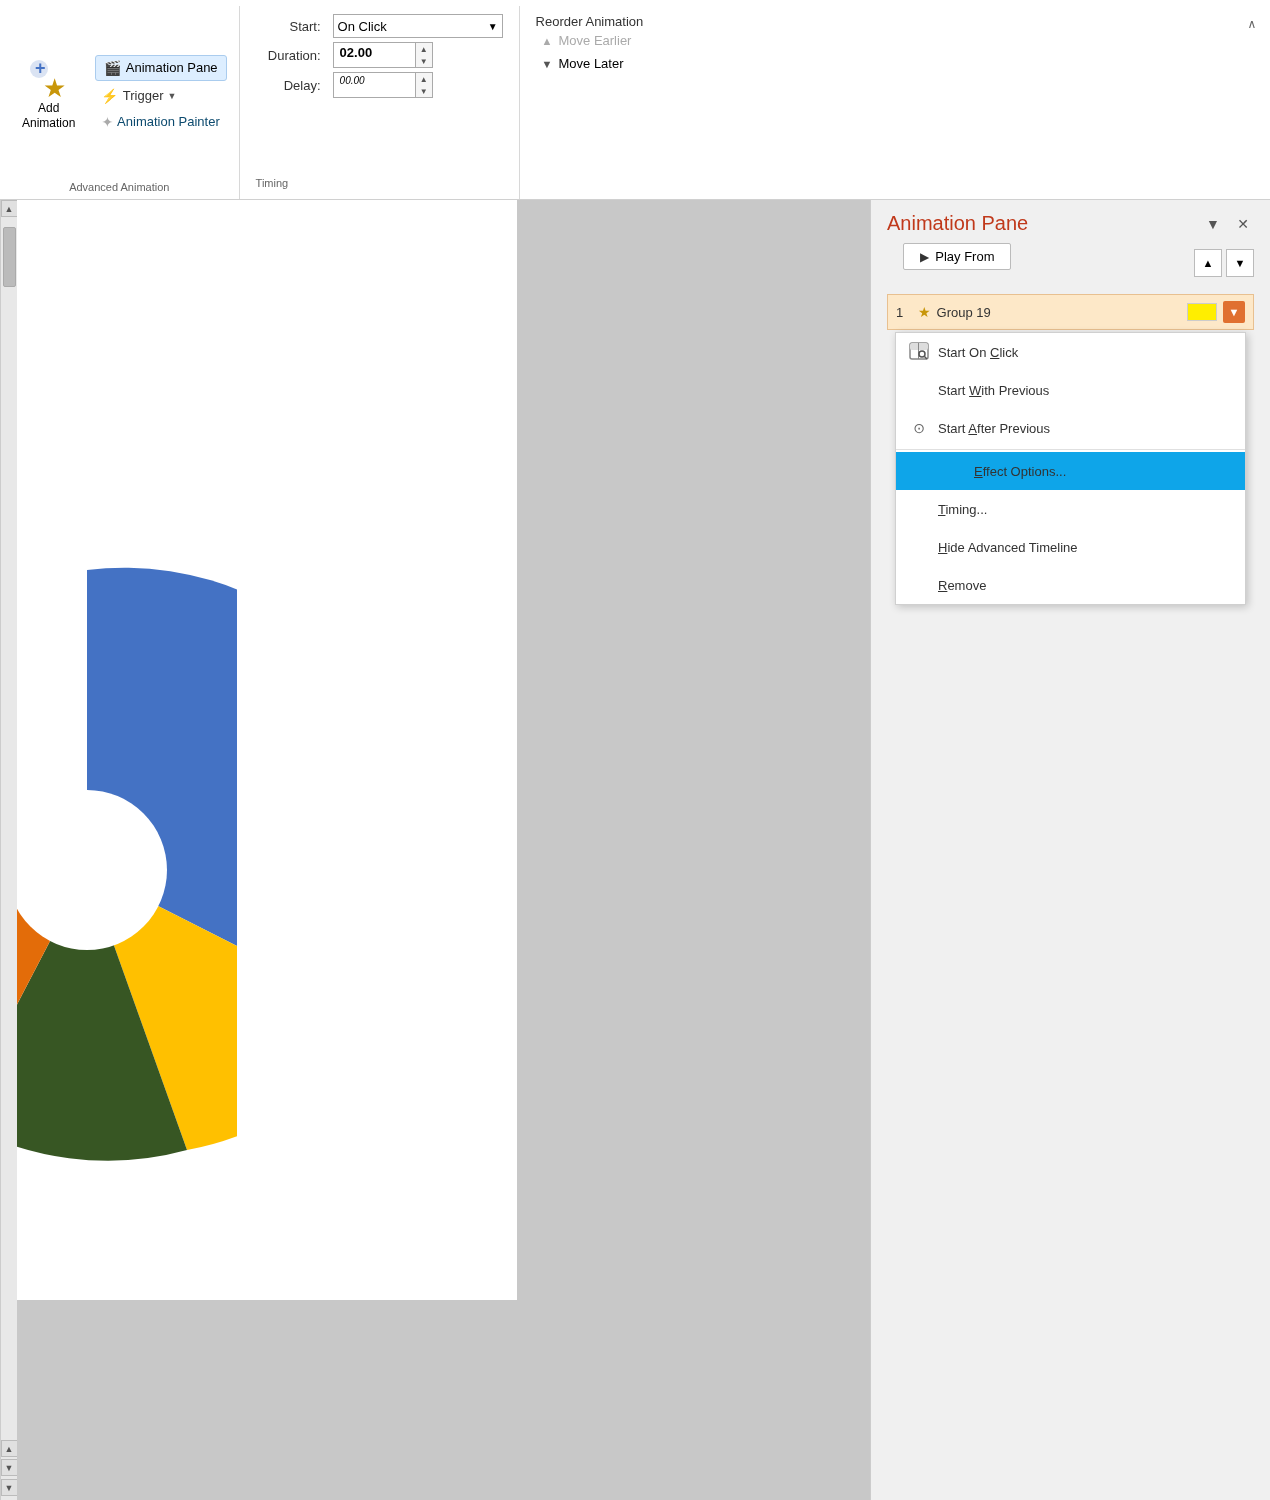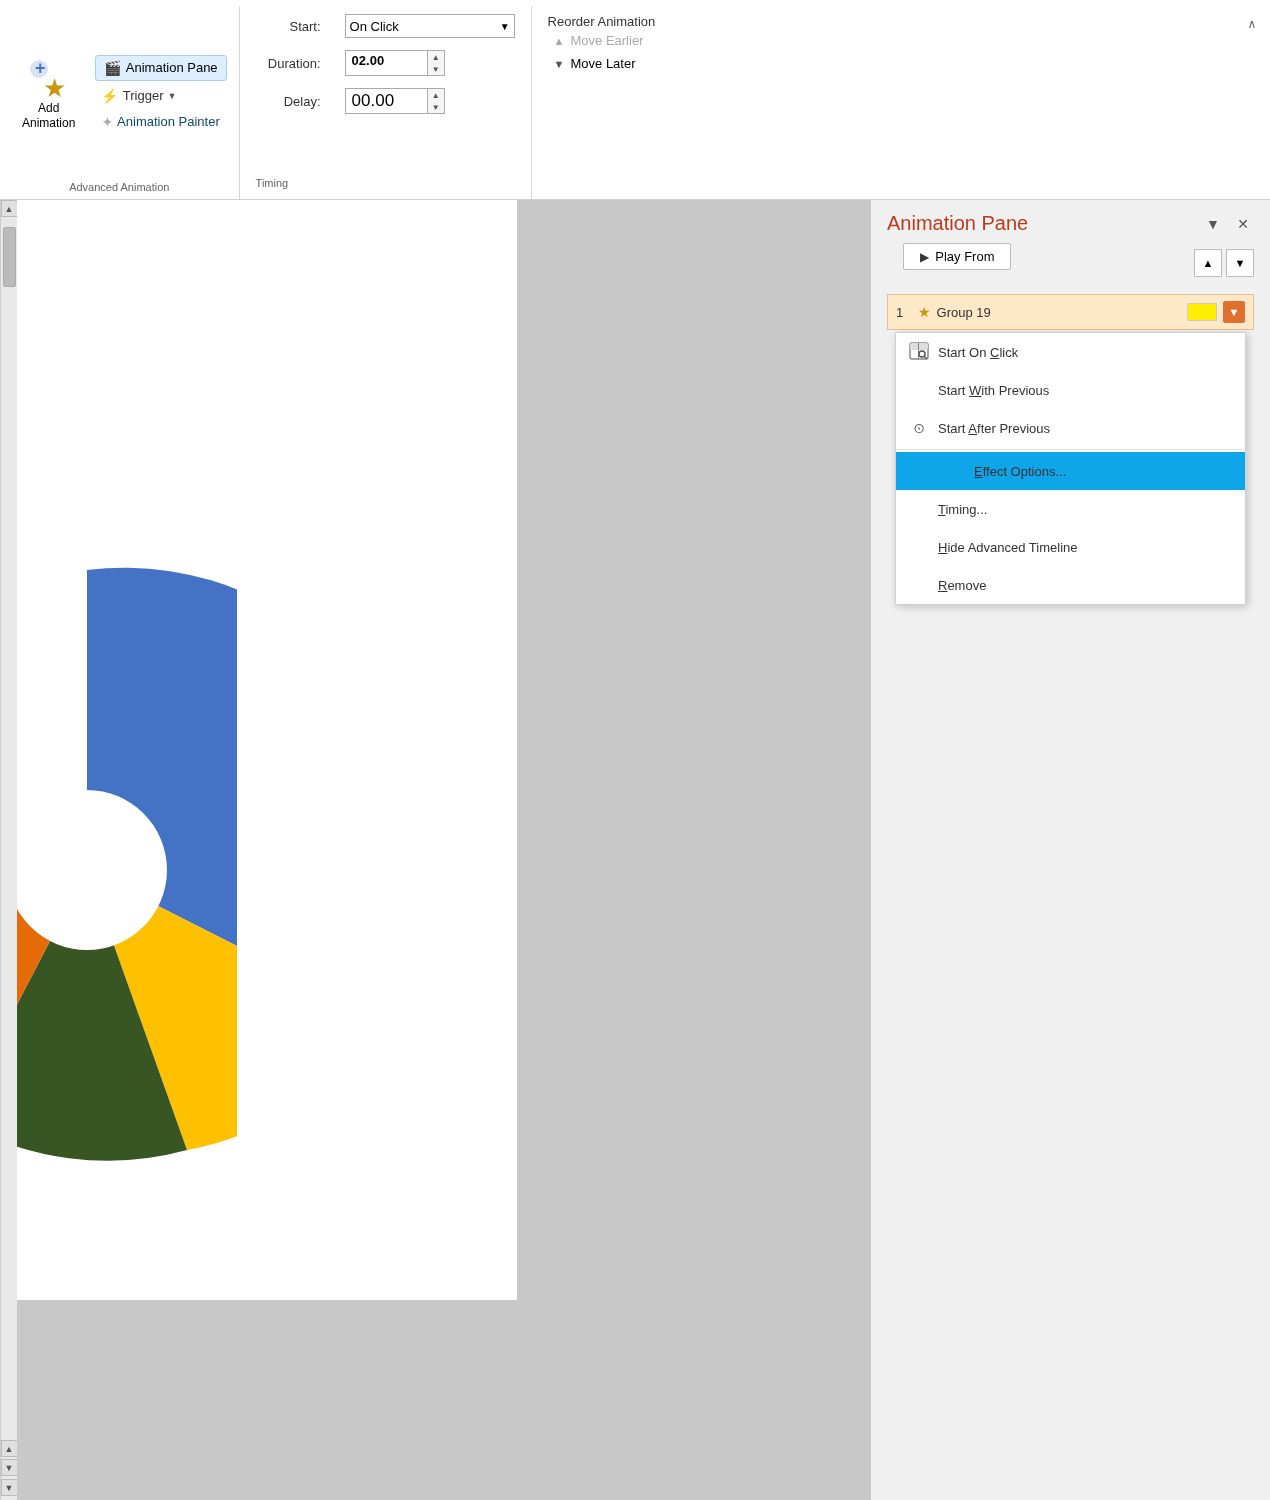--- a/index.html
+++ b/index.html
@@ -78,22 +78,22 @@
       border-radius: 3px;
       cursor: pointer;
       display: flex;
       align-items: center;
       gap: 4px;
       font-weight: 500;
     }
     .timing-row {
       display: flex;
       align-items: center;
-      gap: 24px;
-      margin-bottom: 12px;
+      gap: 12px;
+      margin-bottom: 4px;
     }
     .timing-label {
       width: 65px;
       text-align: right;
       color: #333;
       font-size: 13px;
     }
     .timing-select {
       width: 160px;
       height: 24px;
@@ -446,21 +446,21 @@
           <span style="padding:2px 6px; font-size:13px; flex:1;font-weight:bold;">02.00</span>
           <div class="spin-buttons">
             <button class="spin-btn">▲</button>
             <button class="spin-btn">▼</button>
           </div>
         </div>
       </div>
       <div class="timing-row">
         <span class="timing-label">Delay:</span>
         <div style="display:flex; border:1px solid #aaa; width:100px;">
-          <span style="padding:2px 6px; font-size:17px; flex:1;">00.00</span>
+          <span style="padding:2px 6px; font-size:10px; flex:1;font-style:italic;">00.00</span>
           <div class="spin-buttons">
             <button class="spin-btn">▲</button>
             <button class="spin-btn">▼</button>
           </div>
         </div>
       </div>
       <div class="ribbon-group-label">Timing</div>
     </div>
 
     <div class="ribbon-group" style="align-items:flex-start; padding:8px 16px; border-right:none; flex:1; position:relative;">

